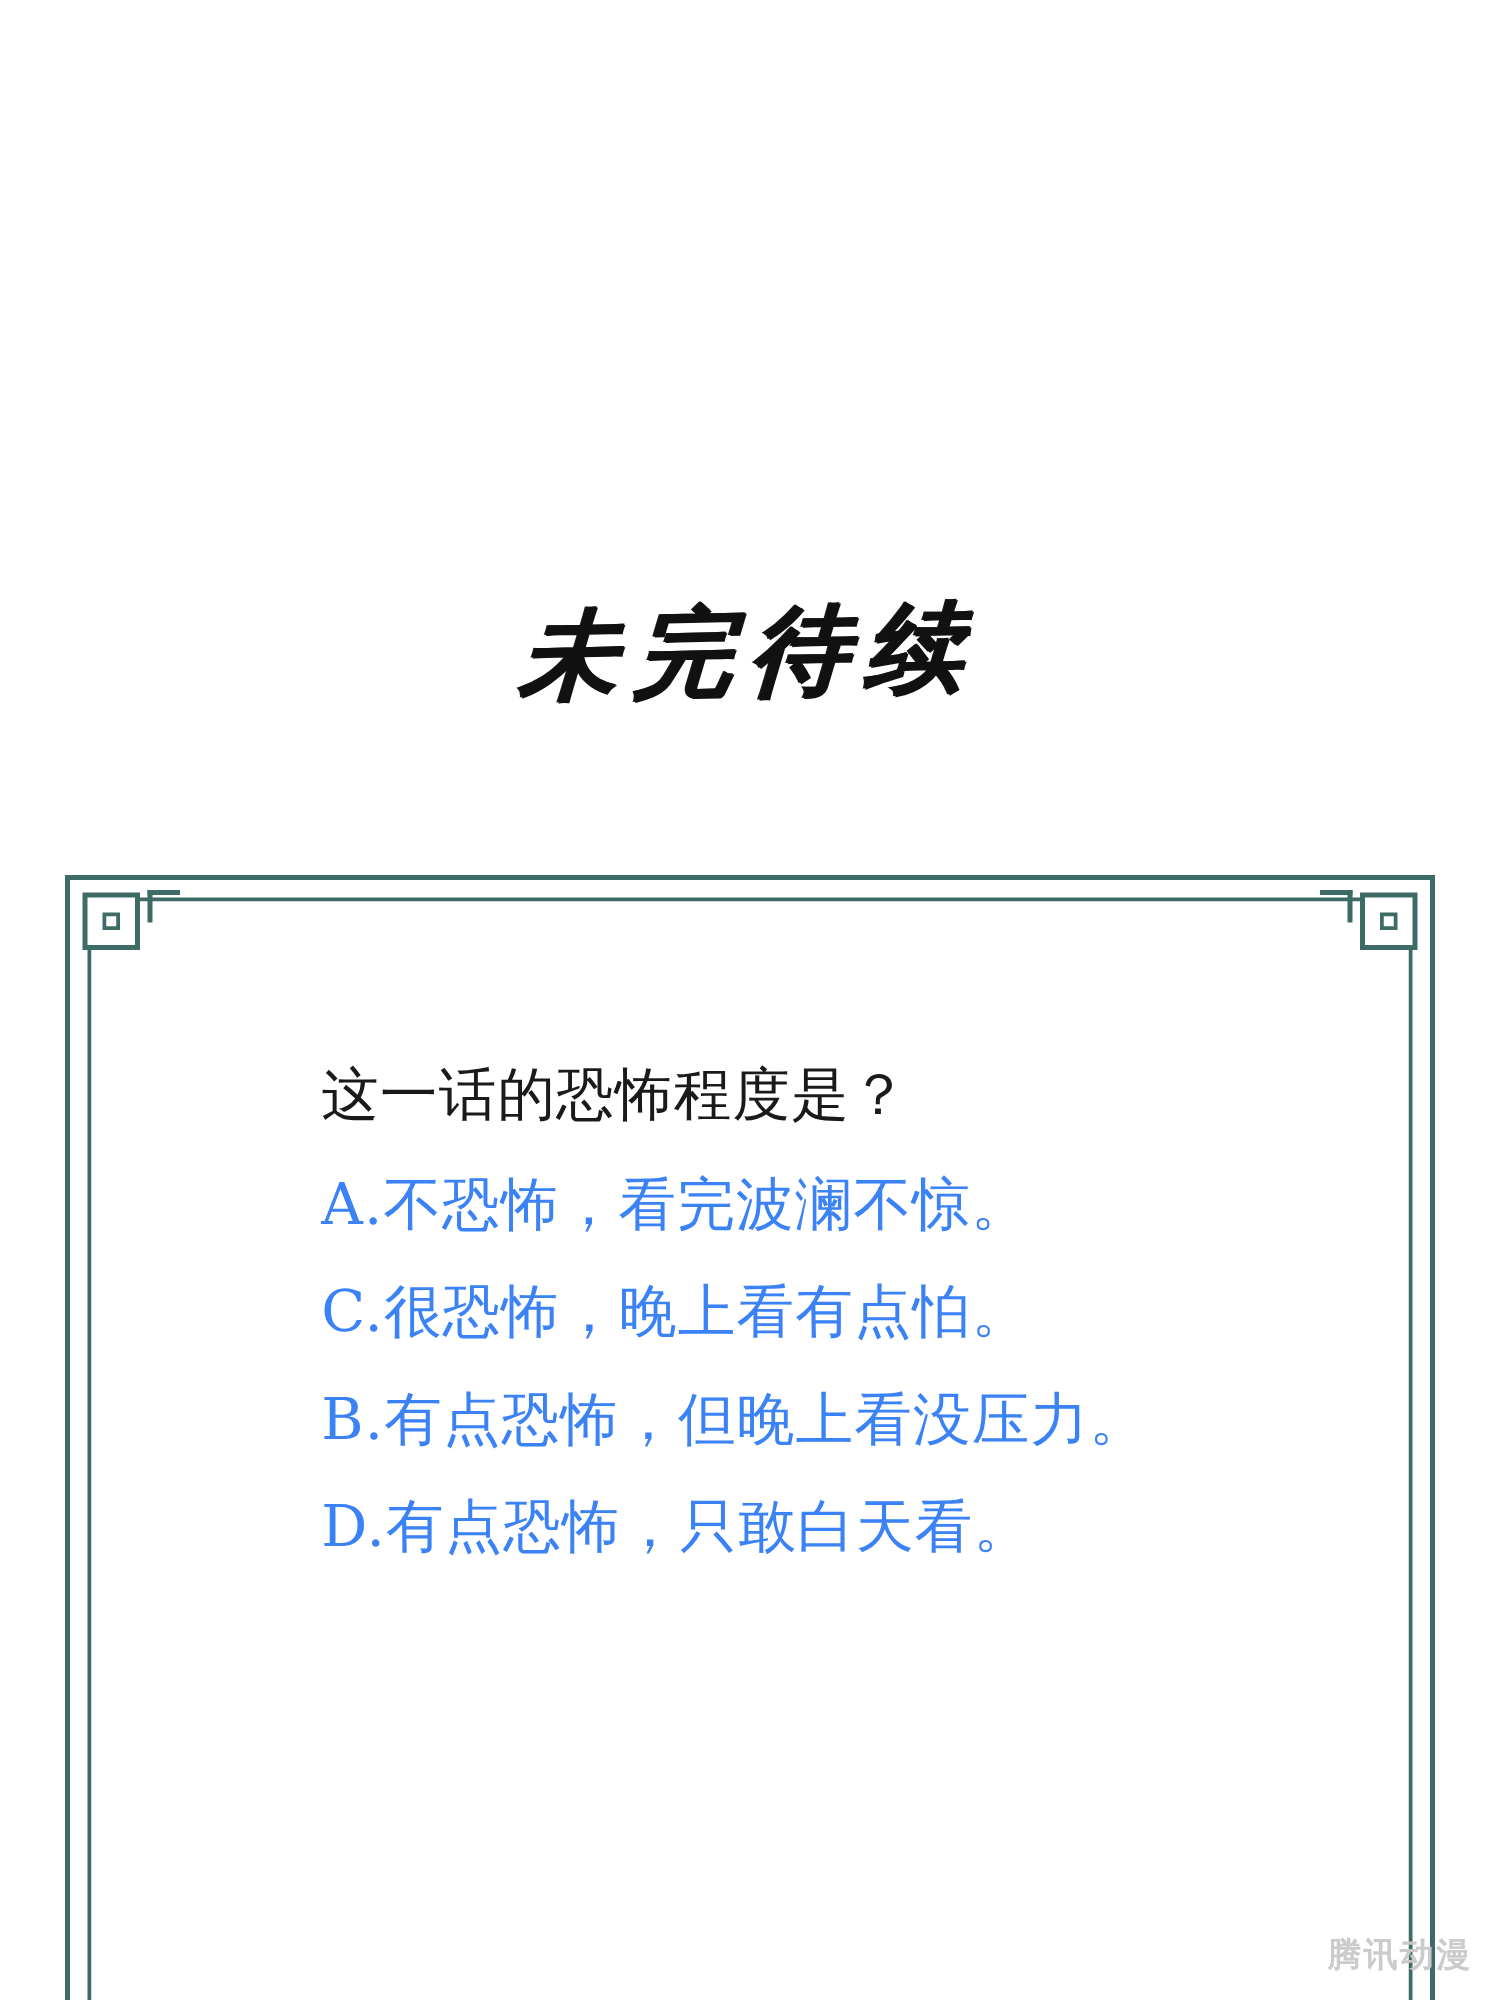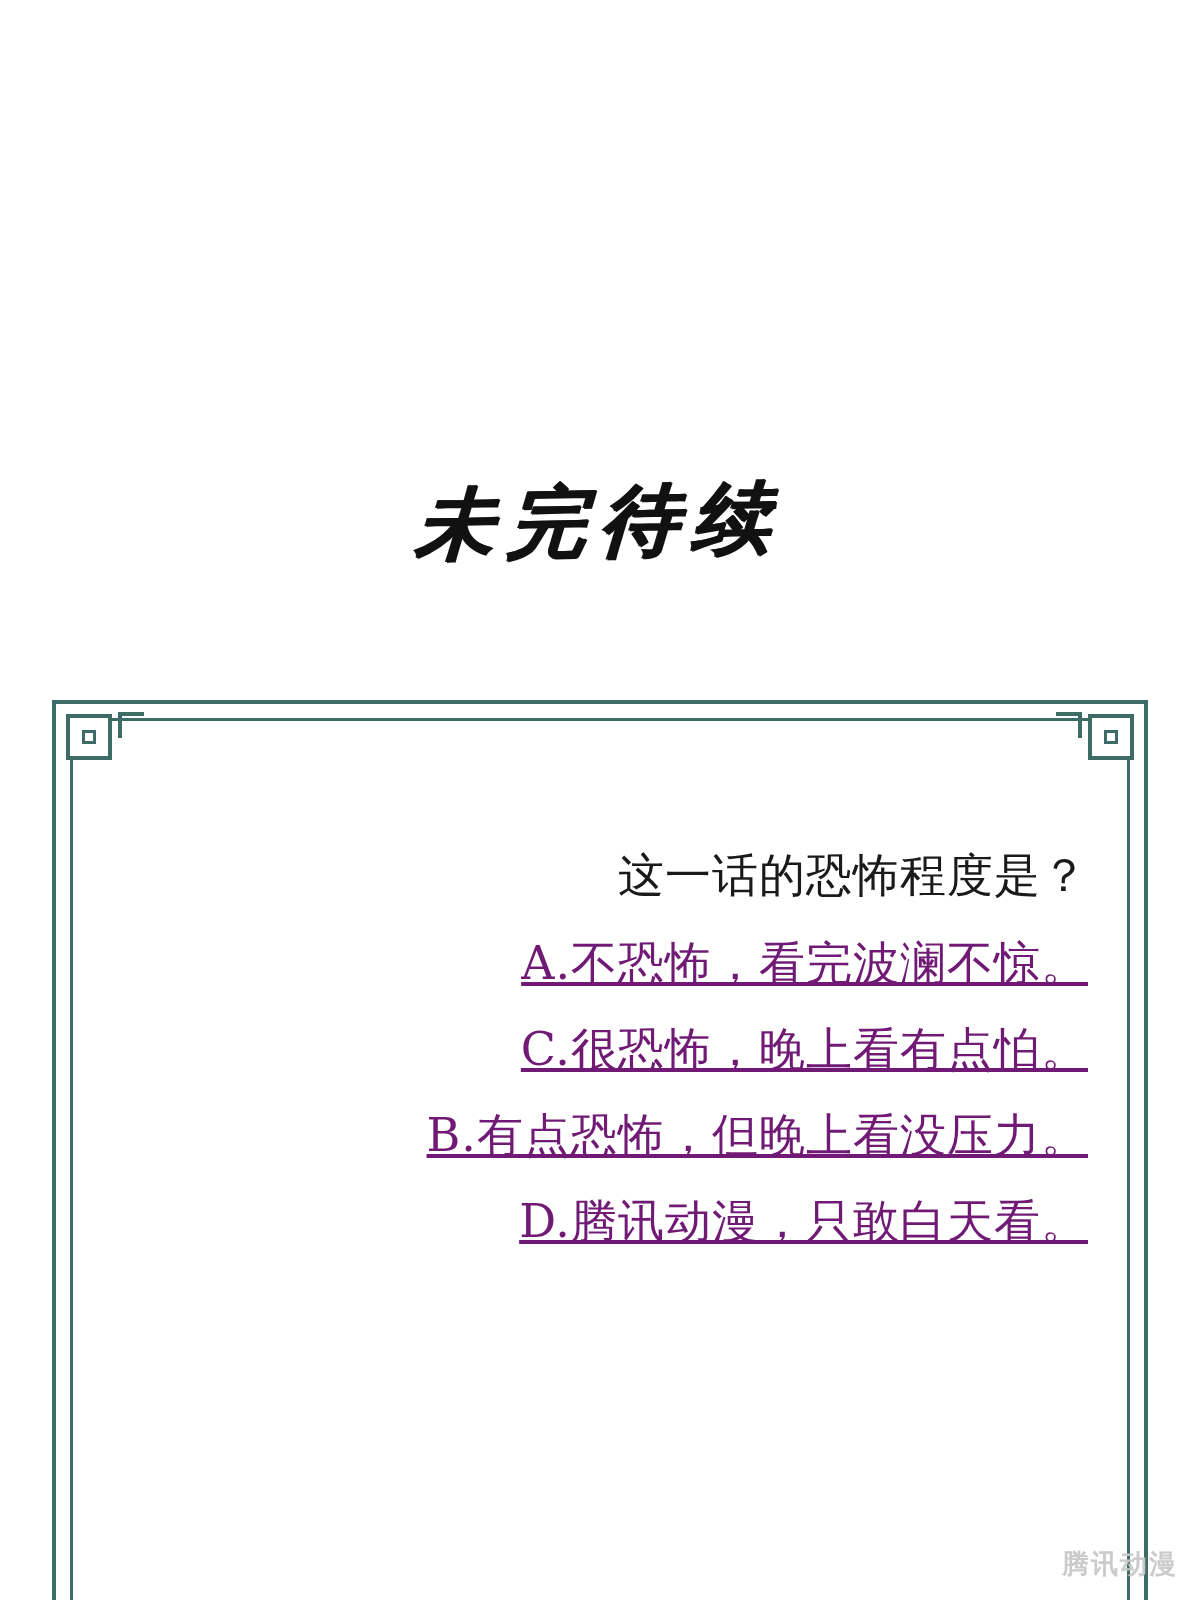--- a/index.html
+++ b/index.html
@@ -100,39 +100,37 @@
   }
   .notch.left  { left: 66px; }
   .notch.right { right: 66px; transform: scaleX(-1); }
 
   
   .poll-content {
     position: absolute;
     left: 205px;
     top: 145px;
     right: 60px;
-    text-align: right;
   }
   .poll-question {
     font-family: "DejaVu Sans", sans-serif;
     font-size: 46px;
     color: #1a1a1a;
     letter-spacing: 1px;
     margin-bottom: 26px;
     font-weight: 500;
   }
   .poll-option {
     font-family: "DejaVu Sans", sans-serif;
     font-size: 46px;
-    color: #701a75;
+    color: #3b82f6;
     letter-spacing: 1px;
     margin-bottom: 24px;
     white-space: nowrap;
     font-weight: 500;
-    text-decoration: underline;
   }
   .opt-key {
     font-family: "DejaVu Serif", serif;
     font-size: 46px;
   }
 
   
   .watermark {
     position: absolute;
     right: 22px;
@@ -177,19 +175,19 @@
 
     <div class="poll-option">
       <span class="opt-key">C.</span><span>很恐怖，晚上看有点怕。</span>
     </div>
 
     <div class="poll-option">
       <span class="opt-key">B.</span><span>有点恐怖，但晚上看没压力。</span>
     </div>
 
     <div class="poll-option">
-      <span class="opt-key">D.</span><span>腾讯动漫，只敢白天看。</span>
+      <span class="opt-key">D.</span><span>有点恐怖，只敢白天看。</span>
     </div>
 
   </div>
 </div>
 
 <div class="watermark">腾讯动漫</div>
 
 </body></html>

